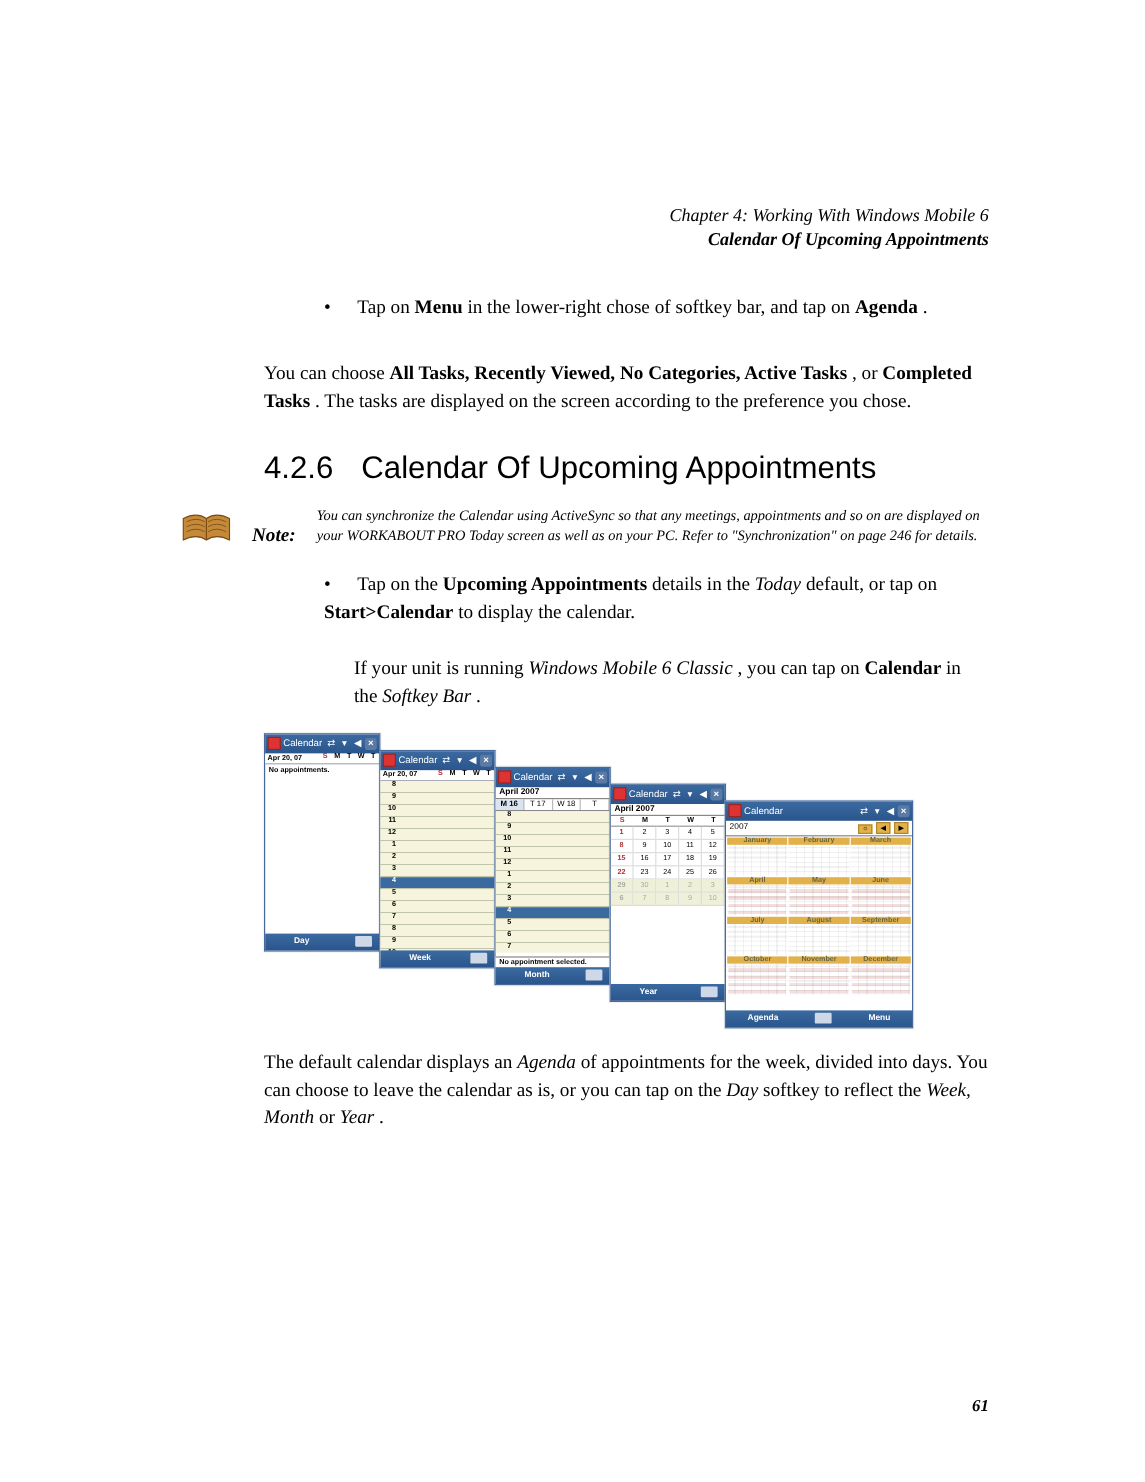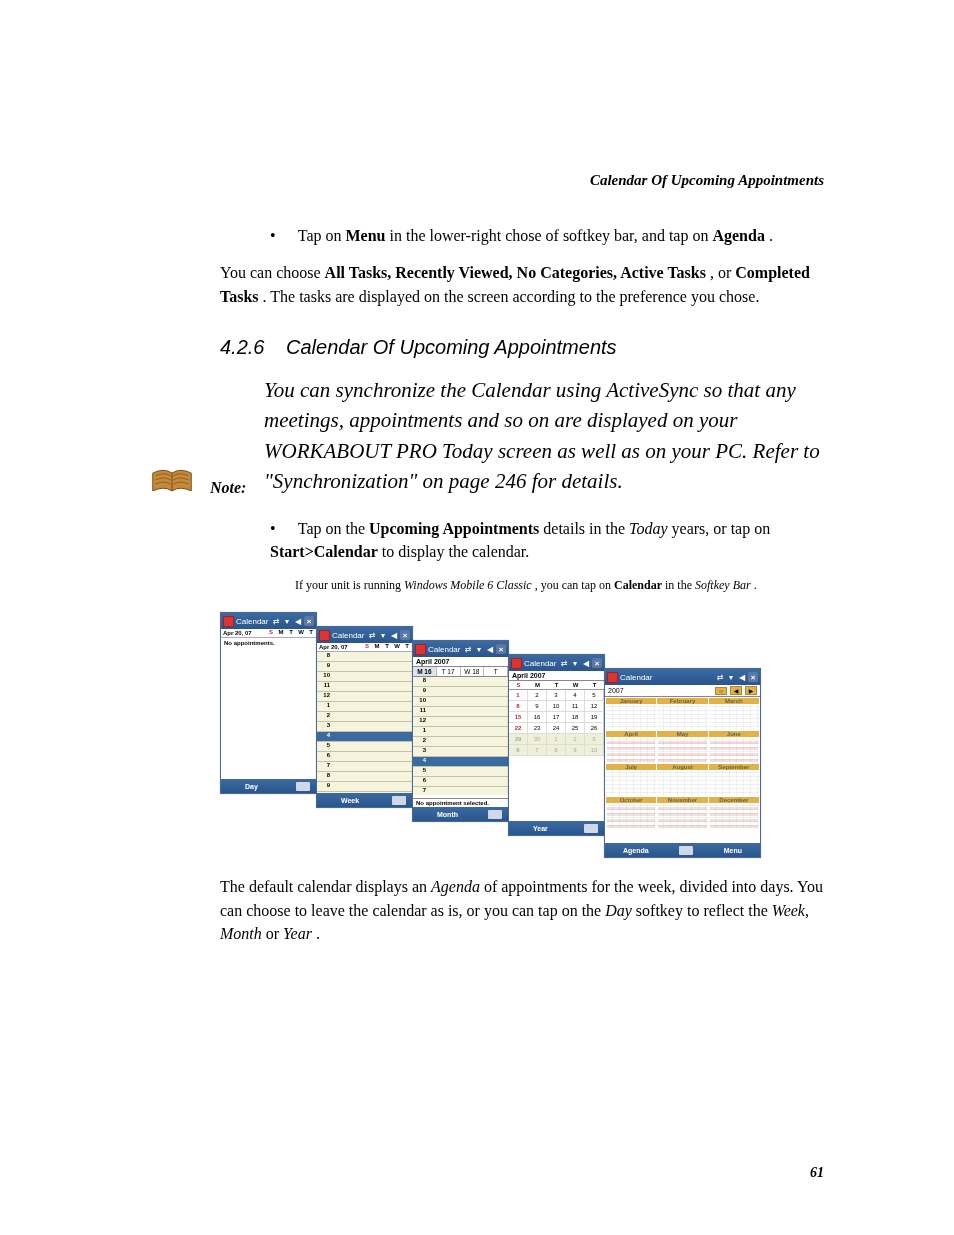--- a/index.html
+++ b/index.html
@@ -40,37 +40,36 @@
   .bullet-row {
     margin-left: 120px;
     font-size: 16px;
     line-height: 1.45;
   }
   .bullet-dot {
     display: inline-block;
     width: 24px;
   }
   .body-p {
-    margin: 14px 0 0 70px;
+    margin: 32px 0 0 70px;
     font-size: 16px;
     line-height: 1.45;
   }
   .body-indent {
     margin-left: 145px;
-    font-size: 12px;
+    font-size: 16px;
     line-height: 1.45;
-    margin-top: 14px;
+    margin-top: 24px;
   }
   .h2 {
     font-family: Arial, Helvetica, sans-serif;
     font-stretch: condensed;
-    font-size: 20px;
+    font-size: 26px;
     font-weight: 400;
     margin: 28px 0 8px 70px;
-    font-style: italic;
   }
   .h2 .num {
     margin-right: 16px;
   }
   .note-row {
     display: flex;
     align-items: flex-end;
     margin: 16px 0 0 0;
   }
   .note-icon {
@@ -82,21 +81,21 @@
   }
   .note-label {
     font-style: italic;
     font-weight: bold;
     font-size: 16px;
     width: 54px;
     flex-shrink: 0;
   }
   .note-text {
     font-style: italic;
-    font-size: 21px;
+    font-size: 12px;
     line-height: 1.45;
     flex: 1;
   }
   b { font-weight: bold; }
   i { font-style: italic; }
 
   
   .shots {
     margin: 18px 0 0 70px;
     position: relative;
@@ -255,20 +254,21 @@
     justify-content: flex-end;
     gap: 18px;
   }
   .footer .pg { font-style: italic; font-weight: bold; }
 </style>
 </head>
 <body>
 
 <div class="page">
   <div class="header">
+    <div>Chapter 4: Working With Windows Mobile 6</div>
     <div class="line2">Calendar Of Upcoming Appointments</div>
   </div>
 
   <div class="bullet-row">
     <span class="bullet-dot">•</span>
     <span>Tap on </span>
     <b>Menu</b>
     <span> in the lower-right chose of softkey bar, and tap on </span>
     <b>Agenda</b>
     <span>.</span>
@@ -297,21 +297,21 @@
     <div class="note-label">Note:</div>
     <div class="note-text">You can synchronize the Calendar using ActiveSync so that any meetings, appointments and so on are displayed on your WORKABOUT PRO Today screen as well as on your PC. Refer to "Synchronization" on page 246 for details.</div>
   </div>
 
   <div class="bullet-row" style="margin-top:20px">
     <span class="bullet-dot">•</span>
     <span>Tap on the </span>
     <b>Upcoming Appointments</b>
     <span> details in the </span>
     <i>Today</i>
-    <span> years, or tap on </span>
+    <span> default, or tap on </span>
     <b>Start&gt;Calendar</b>
     <span> to display the calendar.</span>
   </div>
   <div class="body-indent">
     <span>If your unit is running </span>
     <i>Windows Mobile 6 Classic</i>
     <span>, you can tap on </span>
     <b>Calendar</b>
     <span> in the </span>
     <i>Softkey Bar</i>

